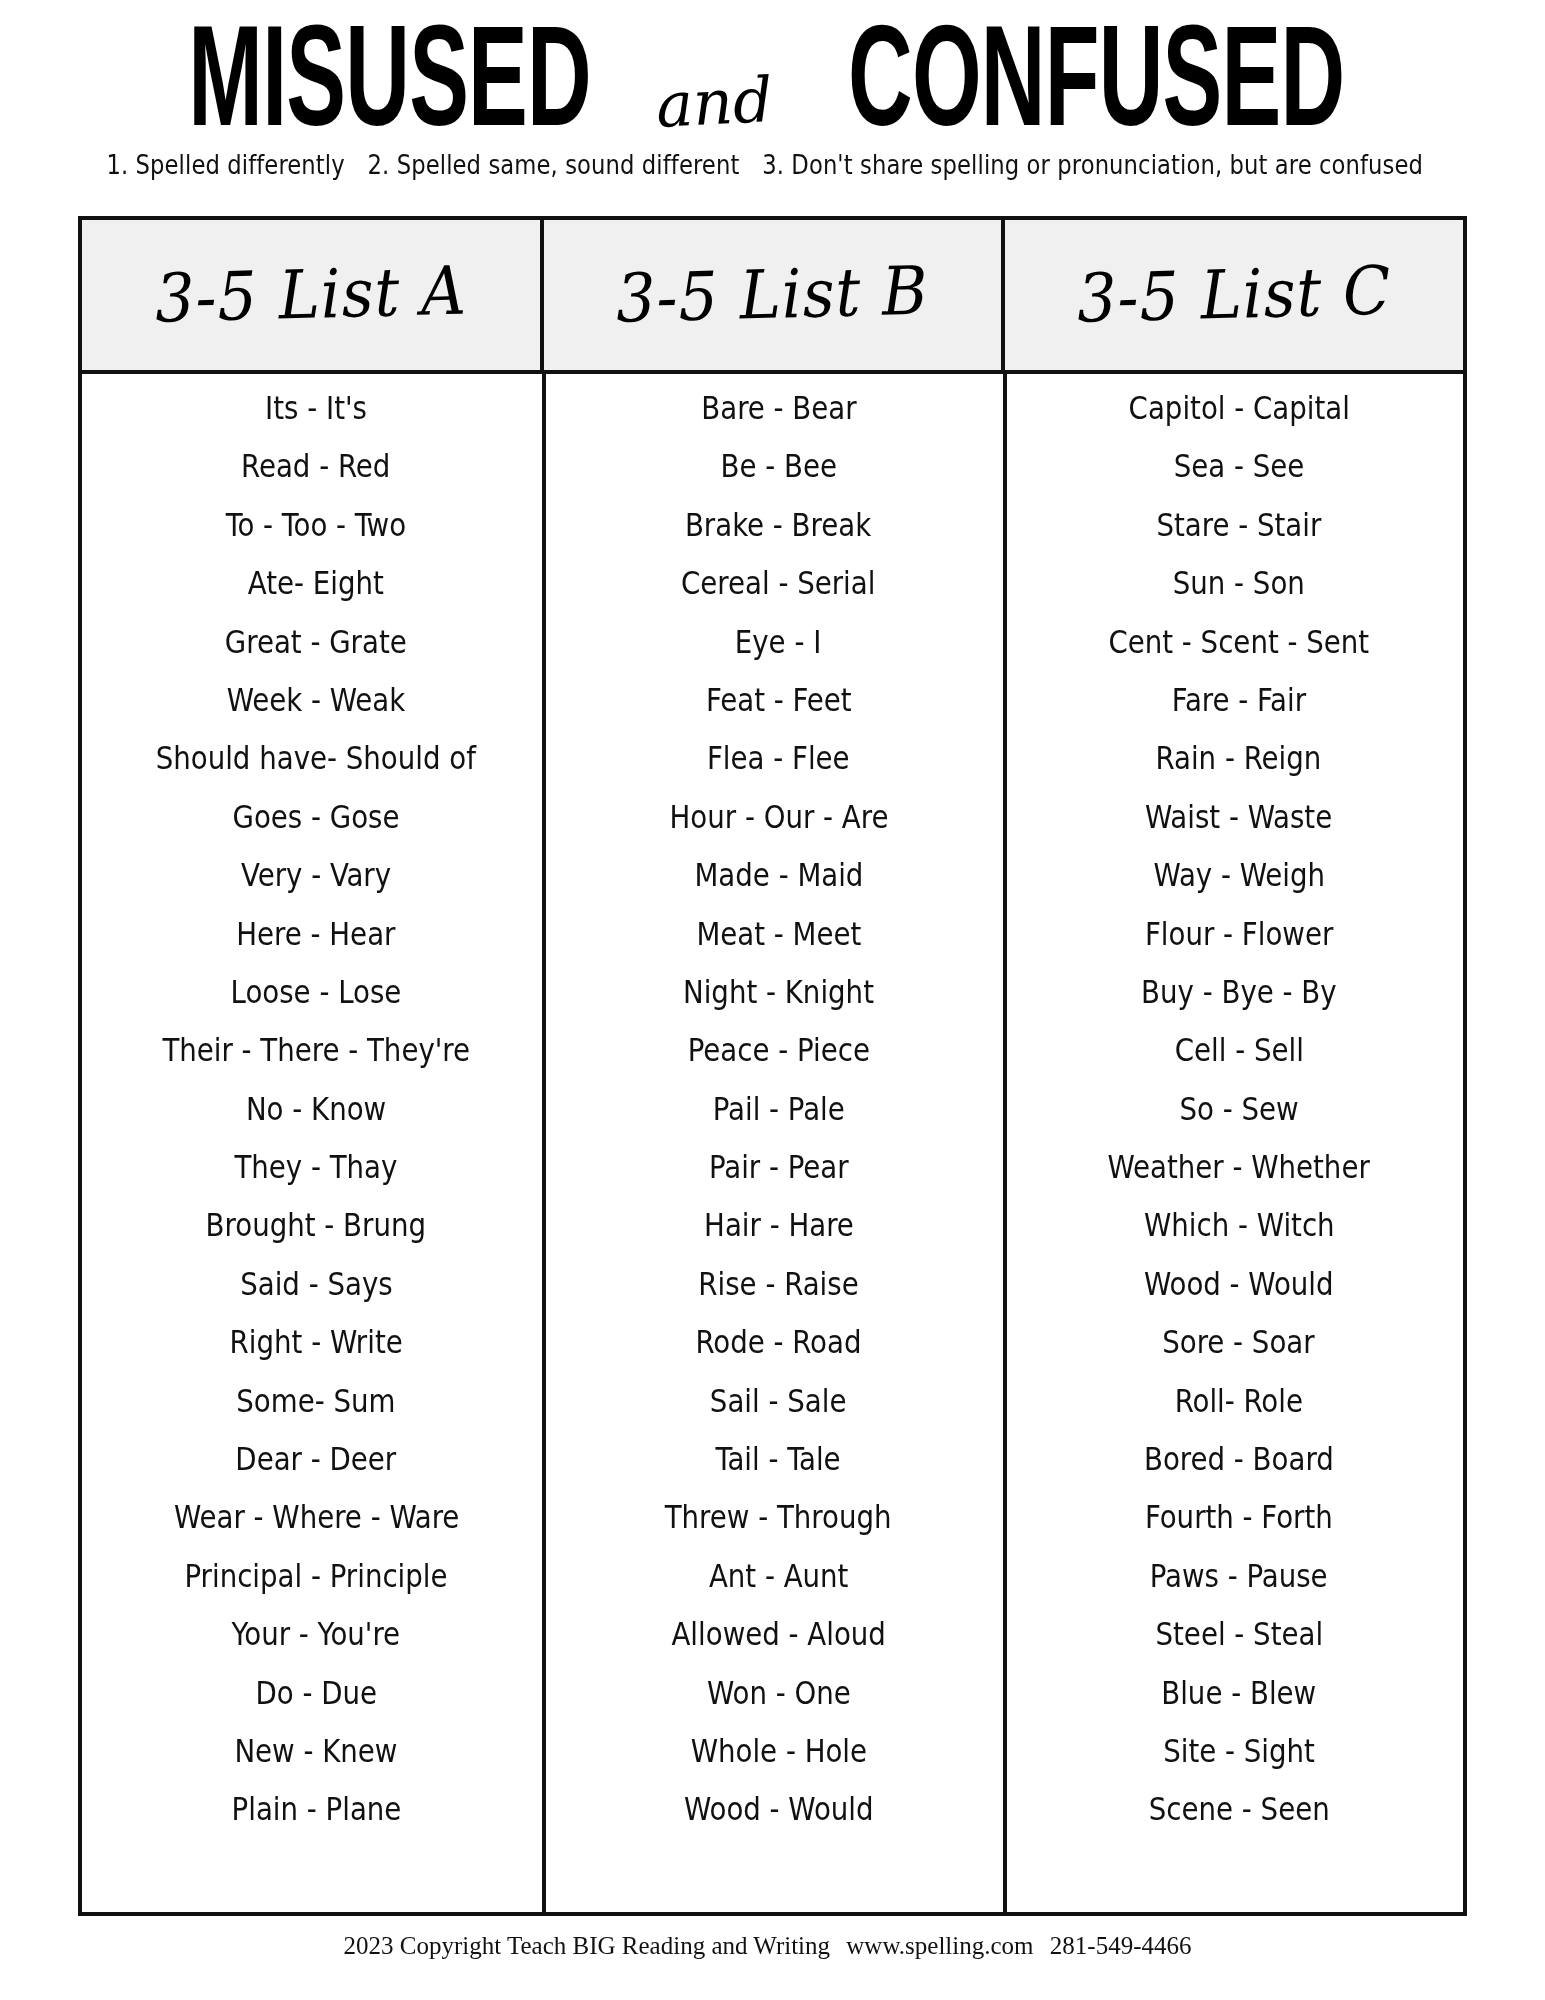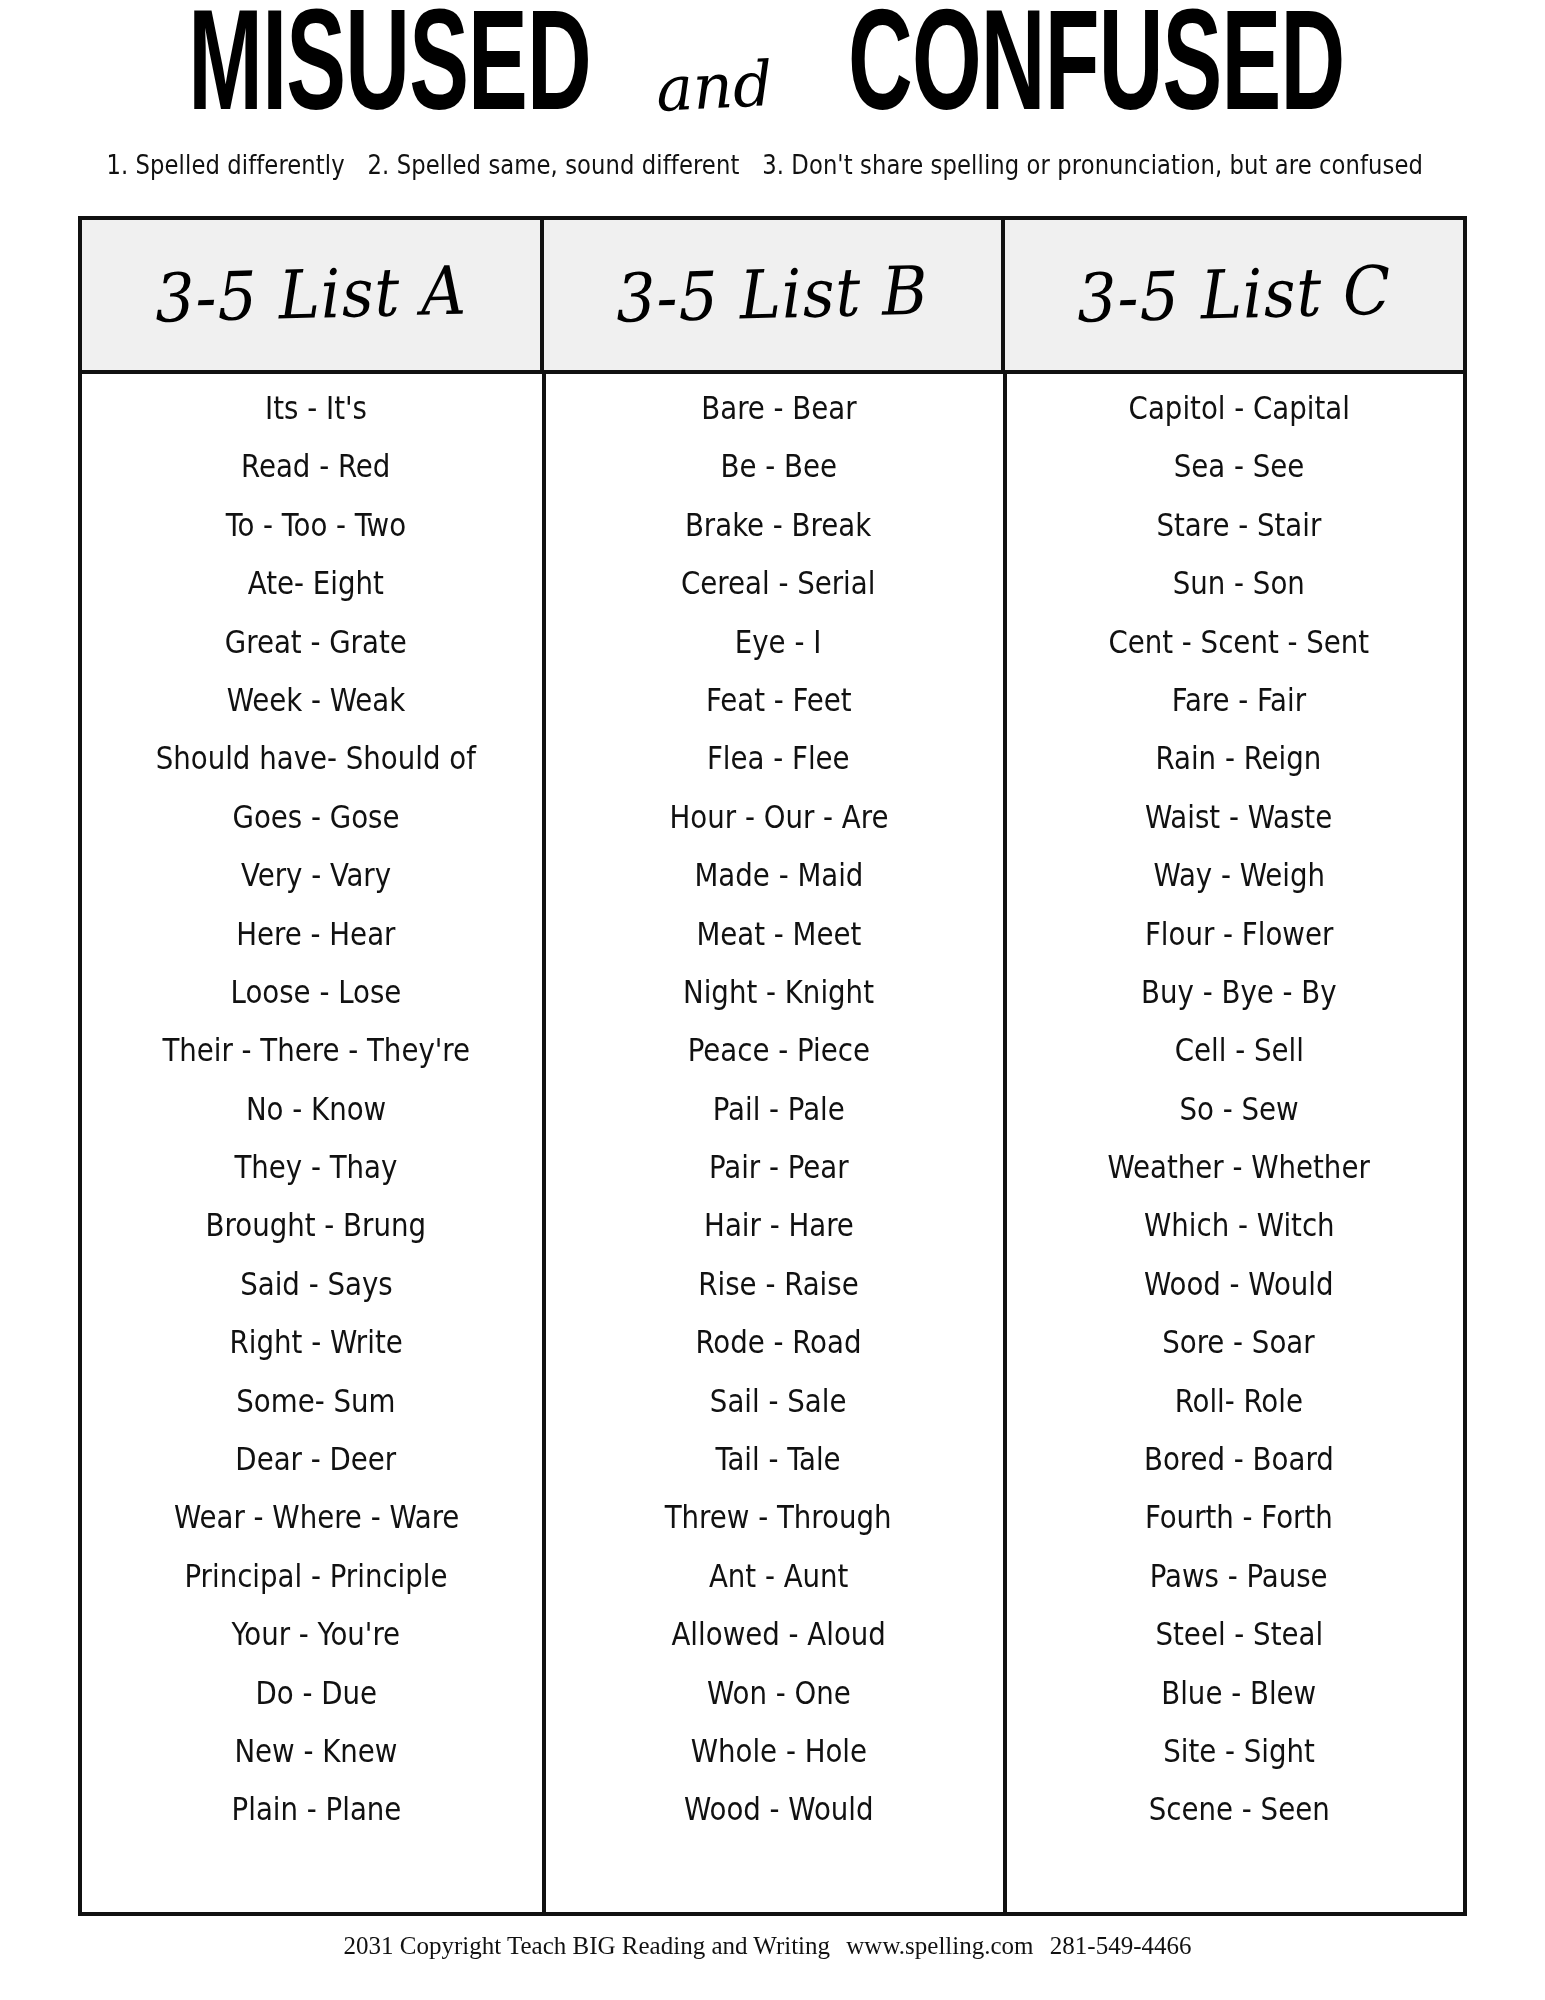--- a/index.html
+++ b/index.html
@@ -21,21 +21,21 @@
     height: 2000px;
     box-sizing: border-box;
     padding: 0;
     display: flex;
     flex-direction: column;
   }
 
   
   .title-area {
     text-align: center;
-    padding-top: 20px;
+    padding-top: 36px;
     height: 140px;
     box-sizing: border-box;
   }
   .title {
     display: inline-flex;
     align-items: baseline;
     justify-content: center;
     gap: 10px;
     white-space: nowrap;
   }
@@ -263,18 +263,18 @@
           <div class="entry">Steel - Steal</div>
           <div class="entry">Blue - Blew</div>
           <div class="entry">Site - Sight</div>
           <div class="entry">Scene - Seen</div>
         </div>
     </div>
 
   </div>
 
   <div class="footer">
-    <span>2031 Copyright Teach BIG Reading and Writing</span>
+    <span>2023 Copyright Teach BIG Reading and Writing</span>
     <span>www.spelling.com</span>
     <span>281-549-4466</span>
   </div>
 
 </div>
 
 </body></html>

